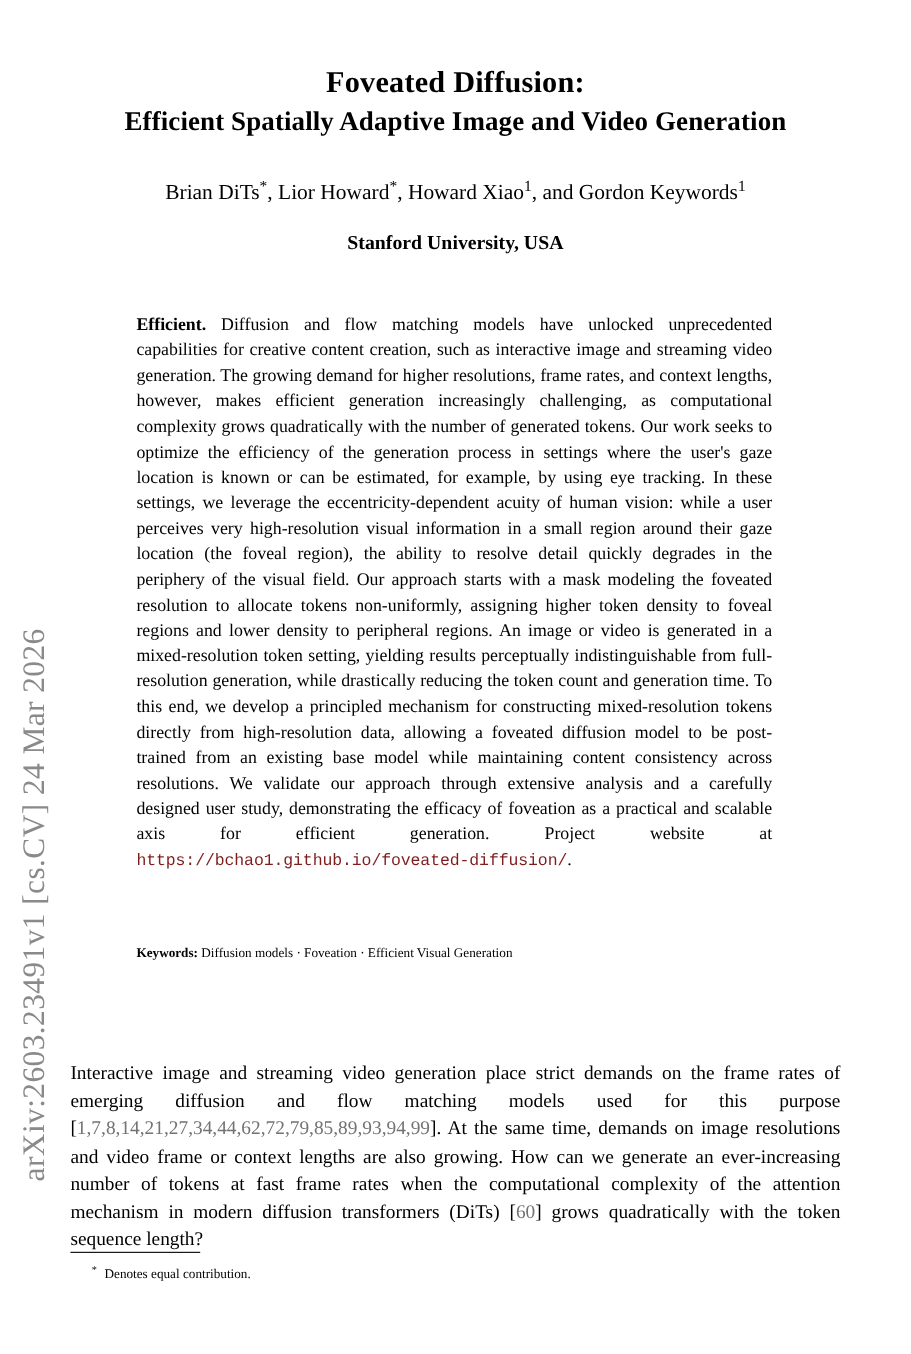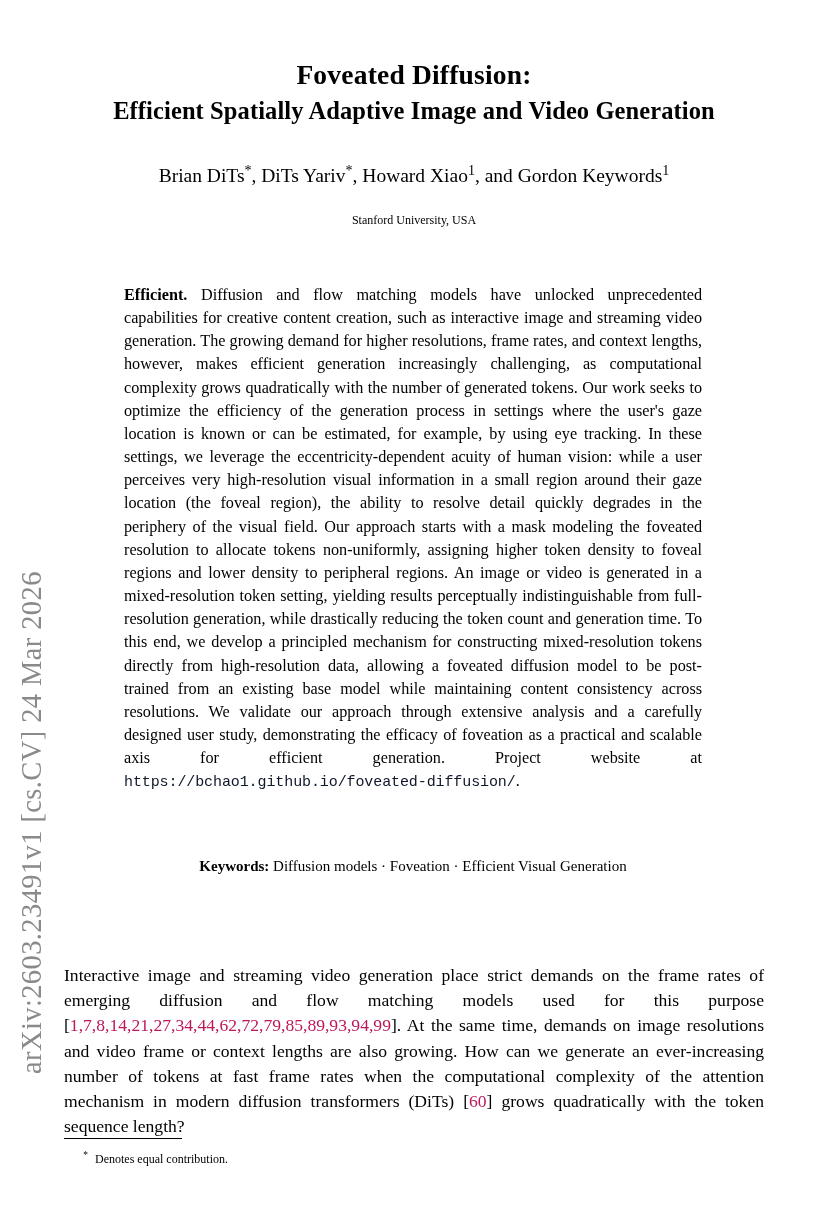--- a/index.html
+++ b/index.html
@@ -78,22 +78,23 @@
     text-align: center;
     font-size: 19.5px;
     line-height: 26px;
   }
   .affiliation {
     position: absolute;
     left: 64px;
     top: 209px;
     width: 700px;
     text-align: center;
-    font-size: 12px;
+    font-size: 18px;
     line-height: 22px;
+    font-weight: bold;
   }
   sup.mark {
     font-size: 0.72em;
     vertical-align: super;
     line-height: 0;
   }
 
   
   .abstract {
     position: absolute;
@@ -105,32 +106,32 @@
     text-align: justify;
     text-justify: inter-word;
     hyphens: manual;
   }
   .abstract b.abs-head {
     font-weight: bold;
   }
   .url-link {
     font-family: "Liberation Mono", "DejaVu Sans Mono", monospace;
     font-size: 15px;
-    color: #0f172a;
+    color: #7f1d1d;
     letter-spacing: -0.1px;
   }
 
   .keywords {
     position: absolute;
     left: 124px;
     top: 855px;
     width: 578px;
-    font-size: 15px;
+    font-size: 12px;
     line-height: 23px;
-    text-align: center;
+    text-align: left;
   }
   .keywords b {
     font-weight: bold;
   }
 
   
   .section-head {
     position: absolute;
     left: 64px;
     top: 912px;
@@ -147,21 +148,21 @@
     position: absolute;
     left: 64px;
     top: 963px;
     width: 700px;
     font-size: 17.6px;
     line-height: 25.2px;
     text-align: justify;
     text-justify: inter-word;
   }
   .cite {
-    color: #be185d;
+    color: #737373;
   }
 
   
   .footnote-rule {
     position: absolute;
     left: 64px;
     top: 1138px;
     width: 118px;
     height: 0;
     border-top: 1.1px solid #000;
@@ -191,21 +192,21 @@
 </div>
 
 <div id="page">
 
   <div class="title-block">
     <div class="title-line1">Foveated Diffusion:</div>
     <div class="title-line2">Efficient Spatially Adaptive Image and Video Generation</div>
   </div>
 
   <div class="authors">
-    <span>Brian DiTs</span><sup class="mark">*</sup><span>, DiTs Yariv</span><sup class="mark">*</sup><span>, Howard Xiao</span><sup class="mark">1</sup><span>, and Gordon Keywords</span><sup class="mark">1</sup>
+    <span>Brian DiTs</span><sup class="mark">*</sup><span>, Lior Howard</span><sup class="mark">*</sup><span>, Howard Xiao</span><sup class="mark">1</sup><span>, and Gordon Keywords</span><sup class="mark">1</sup>
   </div>
 
   <div class="affiliation">Stanford University, USA</div>
 
   <div class="abstract">
     <b class="abs-head">Efficient.</b>
     <span>Diffusion and flow matching models have unlocked unprecedented capabilities for creative content creation, such as interactive image and streaming video generation. The growing demand for higher resolutions, frame rates, and context lengths, however, makes efficient generation increasingly challenging, as computational complexity grows quadratically with the number of generated tokens. Our work seeks to optimize the efficiency of the generation process in settings where the user's gaze location is known or can be estimated, for example, by using eye tracking. In these settings, we leverage the eccentricity-dependent acuity of human vision: while a user perceives very high-resolution visual information in a small region around their gaze location (the foveal region), the ability to resolve detail quickly degrades in the periphery of the visual field. Our approach starts with a mask modeling the foveated resolution to allocate tokens non-uniformly, assigning higher token density to foveal regions and lower density to peripheral regions. An image or video is generated in a mixed-resolution token setting, yielding results perceptually indistinguishable from full-resolution generation, while drastically reducing the token count and generation time. To this end, we develop a principled mechanism for constructing mixed-resolution tokens directly from high-resolution data, allowing a foveated diffusion model to be post-trained from an existing base model while maintaining content consistency across resolutions. We validate our approach through extensive analysis and a carefully designed user study, demonstrating the efficacy of foveation as a practical and scalable axis for efficient generation. Project website at </span><a class="url-link" href="#" style="text-decoration: none;">https://bchao1.github.io/foveated-diffusion/</a><span>.</span>
   </div>
 
   <div class="keywords">

